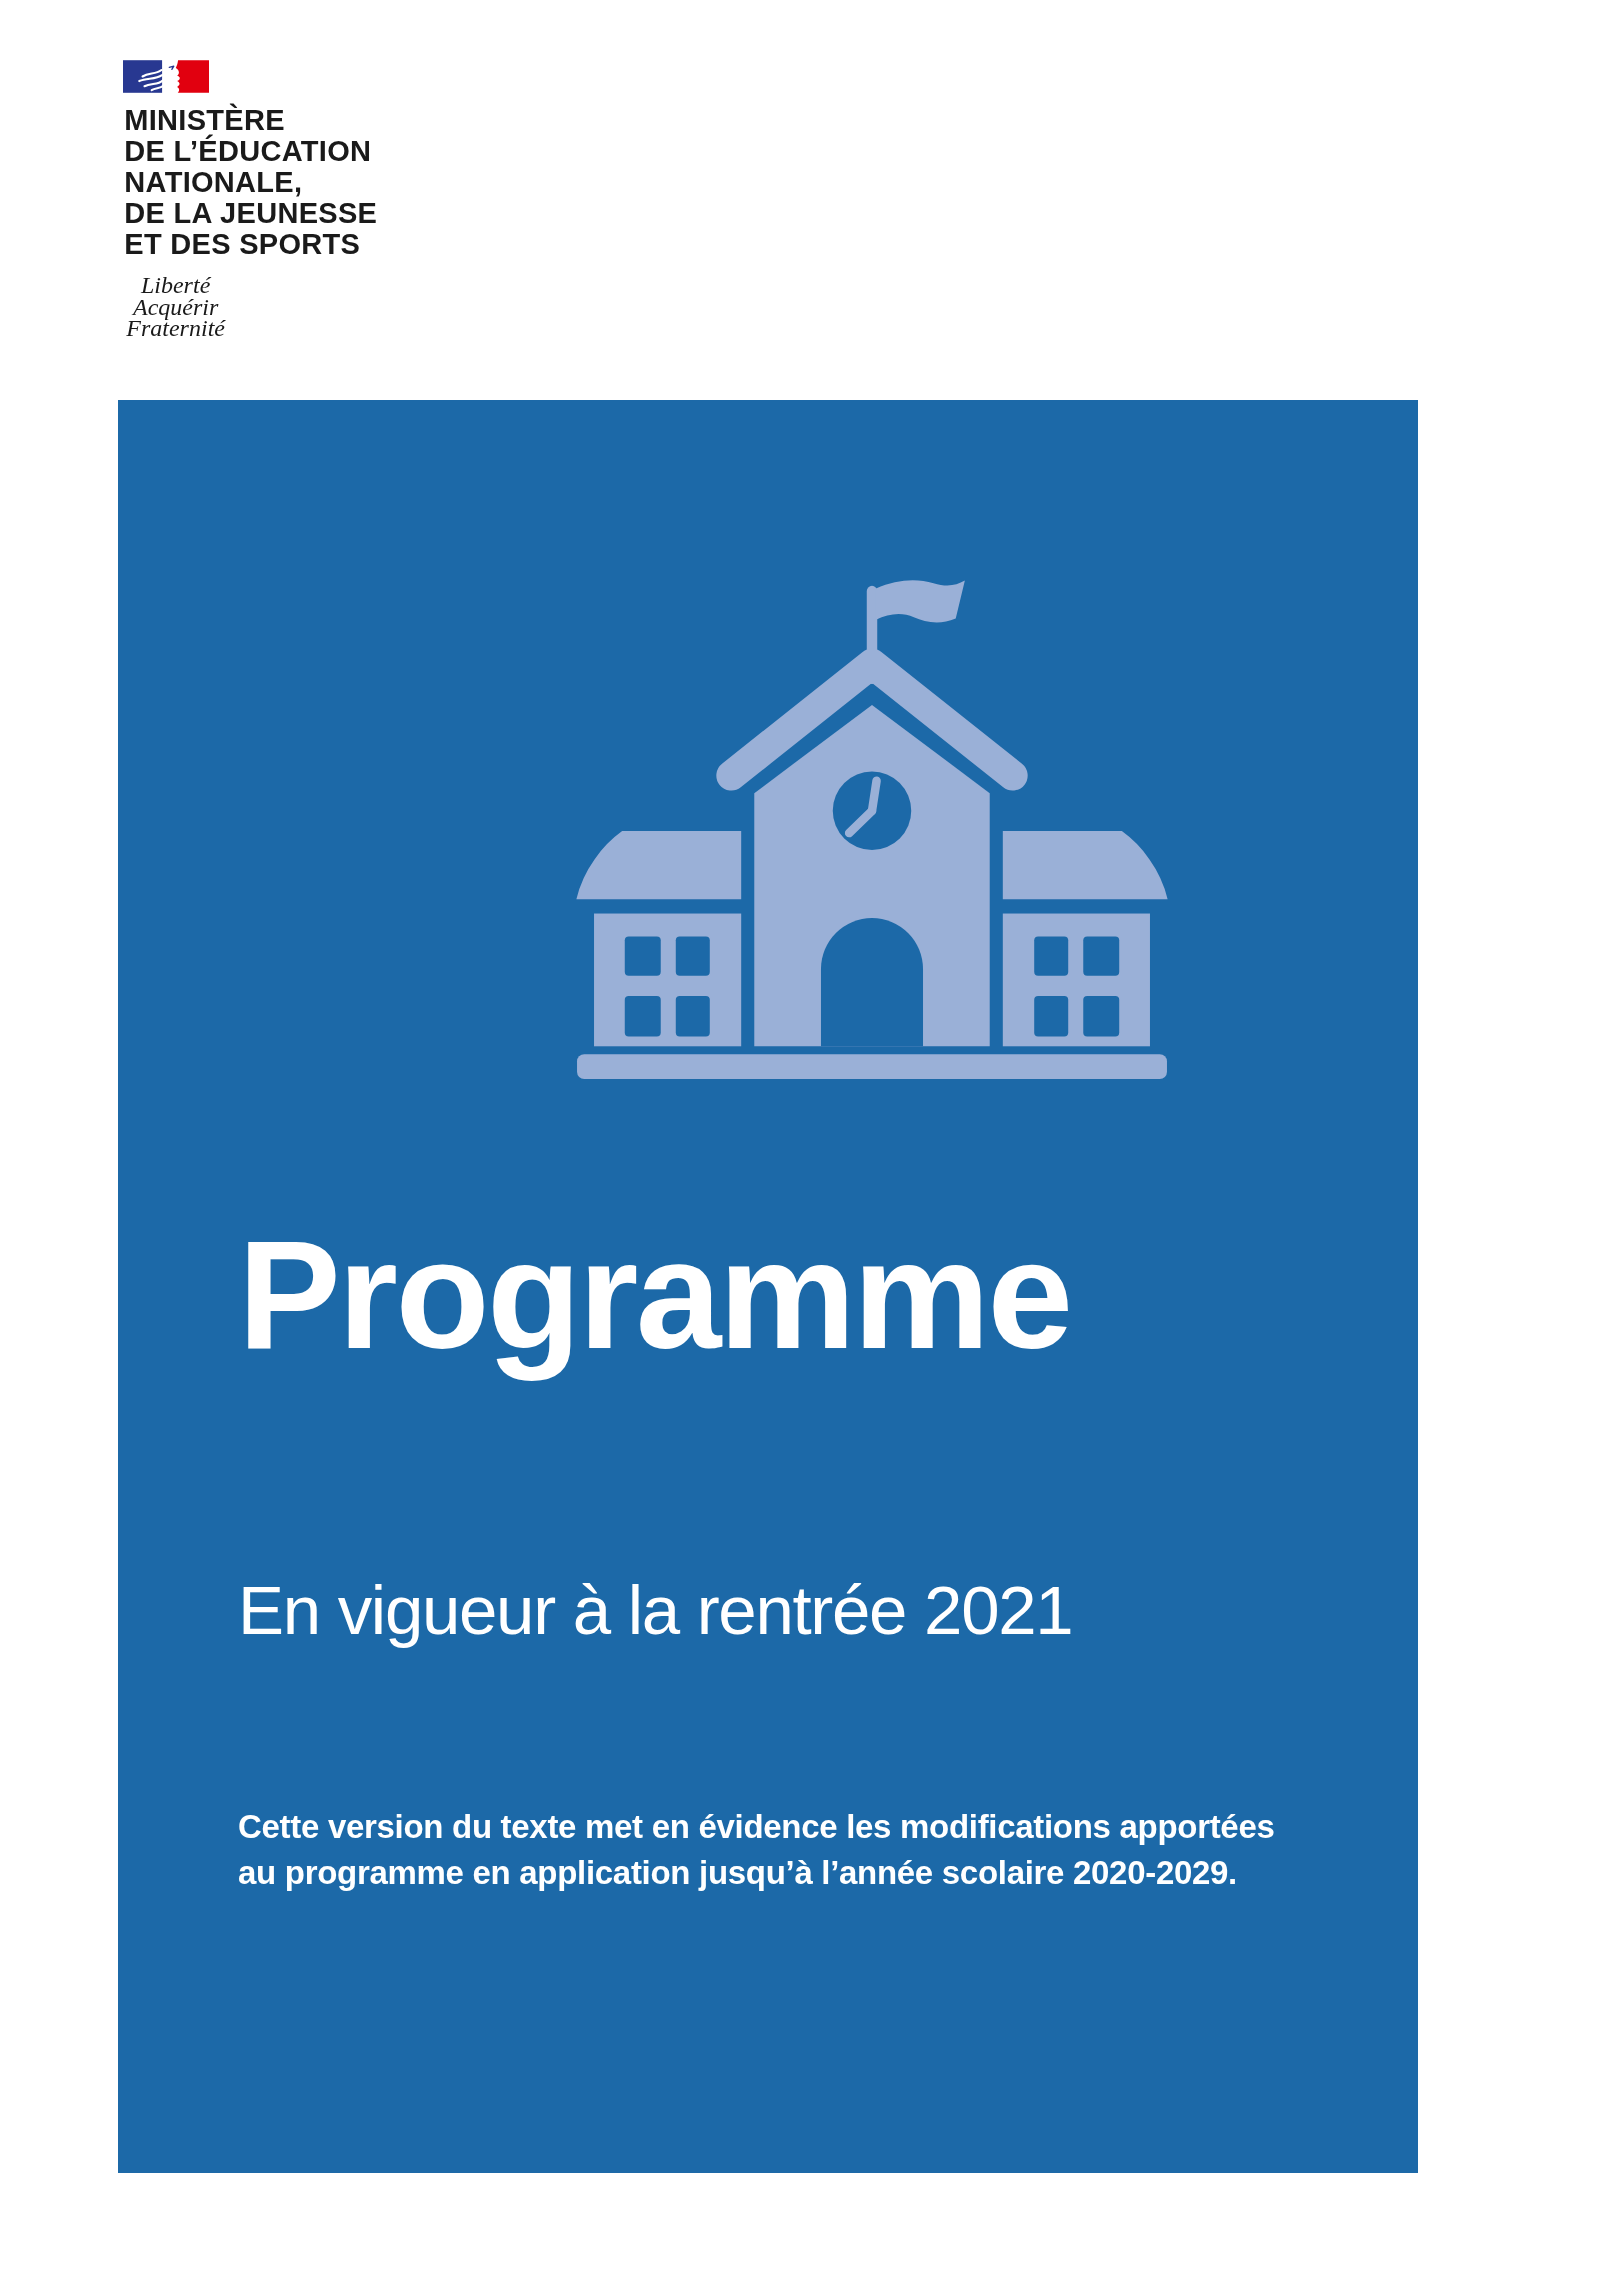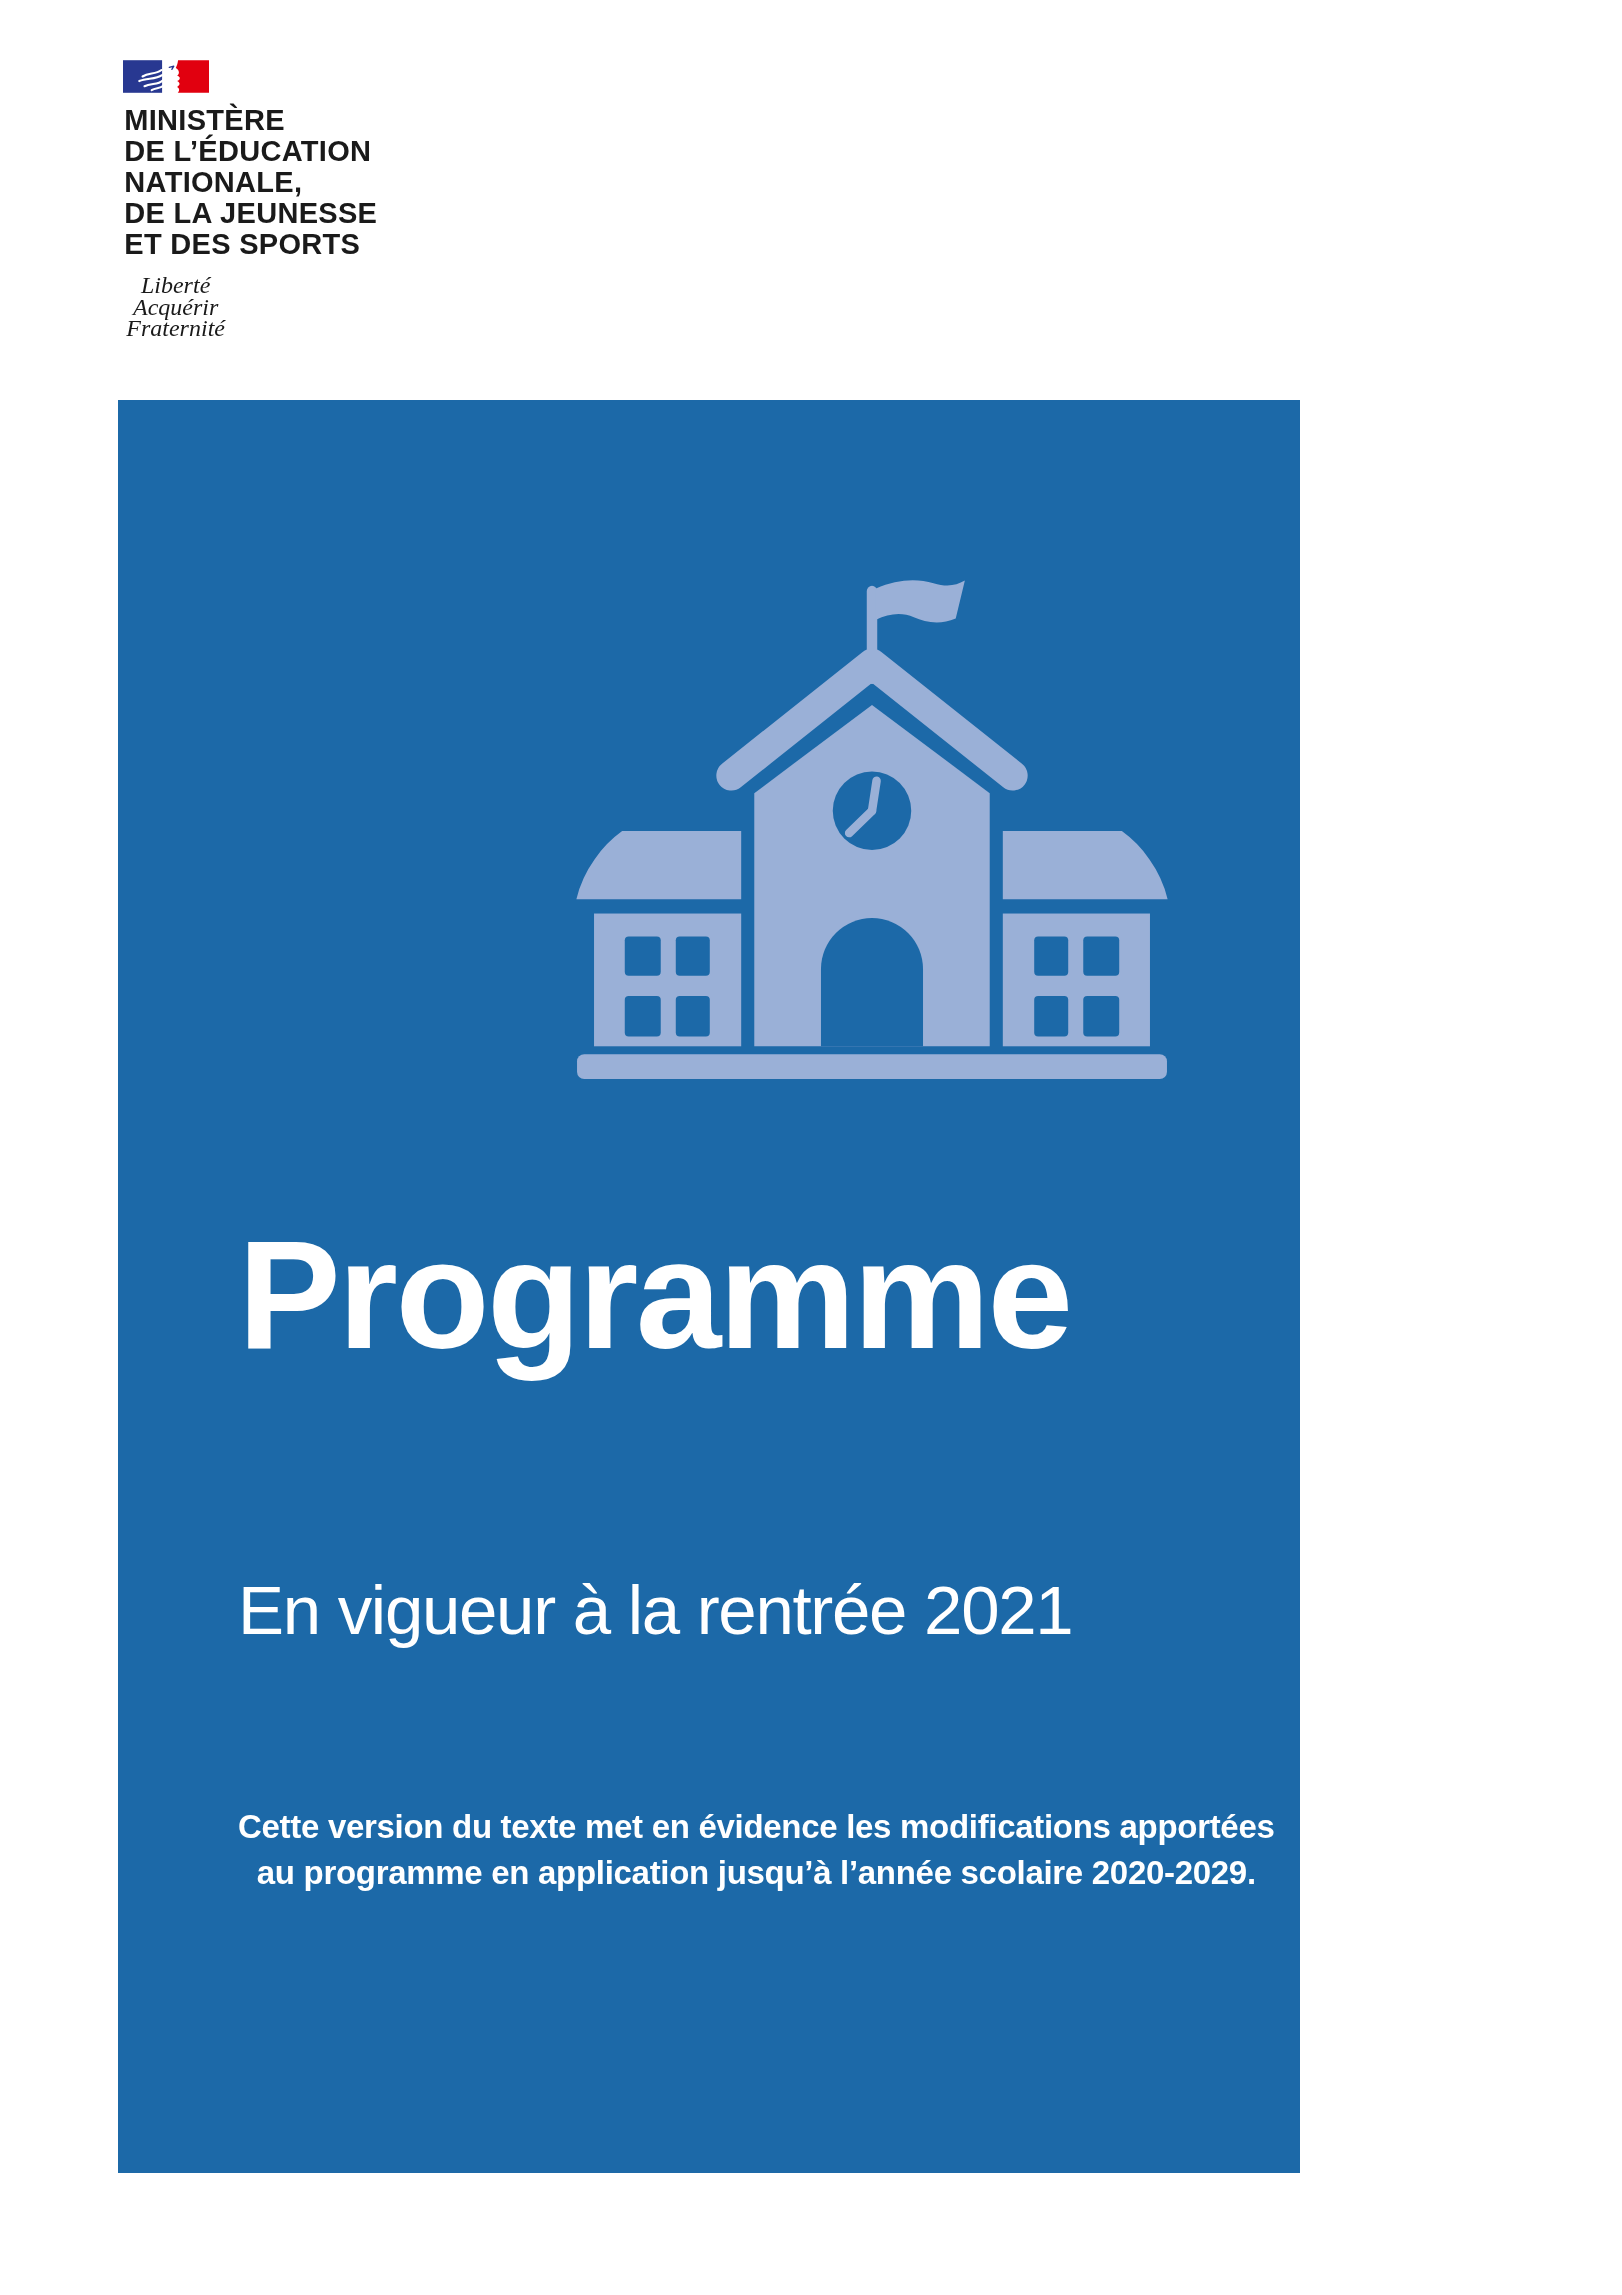--- a/index.html
+++ b/index.html
@@ -7,21 +7,21 @@
     --icon-blue:#9ab0d7;
     --logo-blue:#283891;
     --logo-red:#e1000f;
     --text-dark:#1a1a1a;
     --white:#ffffff;
   }
   *{margin:0;padding:0;box-sizing:border-box;}
   html,body{background:#fff;}
   .page{
     position:relative;
-    width:1300px;height:2295px;
+    width:1418px;height:2295px;
     background:var(--white,#fff);
     overflow:hidden;
     font-family:"Liberation Sans",sans-serif;
     border-radius:9px;
   }
   
   .gov-block{position:absolute;left:123px;top:60px;width:458px;}
   .flag-logo{position:absolute;left:0;top:0;width:86px;height:33px;}
   .ministry-name{position:absolute;left:1.3px;top:45px;}
   .ministry-name .line{
@@ -47,21 +47,21 @@
     color:var(--white,#fff);font-weight:700;
     font-size:154px;line-height:156px;letter-spacing:-2.6px;white-space:nowrap;
   }
   .cover-subtitle{
     position:absolute;left:120px;top:1175px;
     color:var(--white,#fff);font-weight:400;
     font-size:69px;line-height:72px;letter-spacing:-1.3px;white-space:nowrap;
   }
   .cover-intro{position:absolute;left:120px;top:1404px;color:var(--white,#fff);}
   .cover-intro .para .line{
-    font-size:33px;font-weight:700;line-height:46px;letter-spacing:-0.3px;white-space:nowrap;text-align:center;
+    font-size:33px;font-weight:700;line-height:46px;letter-spacing:-0.3px;white-space:nowrap;
   }
   .cover-intro .para + .para{margin-top:15.7px;}
   
   .logo-blue-fill{fill:var(--logo-blue,#283891);}
   .logo-red-fill{fill:var(--logo-red,#e1000f);}
   .hair-stroke{stroke:#fff;stroke-width:3.2;fill:none;stroke-linecap:round;}
   .eye-stroke{stroke:var(--logo-blue,#283891);stroke-width:2;fill:none;stroke-linecap:round;stroke-linejoin:round;}
 </style>
 </head>
 <body>

